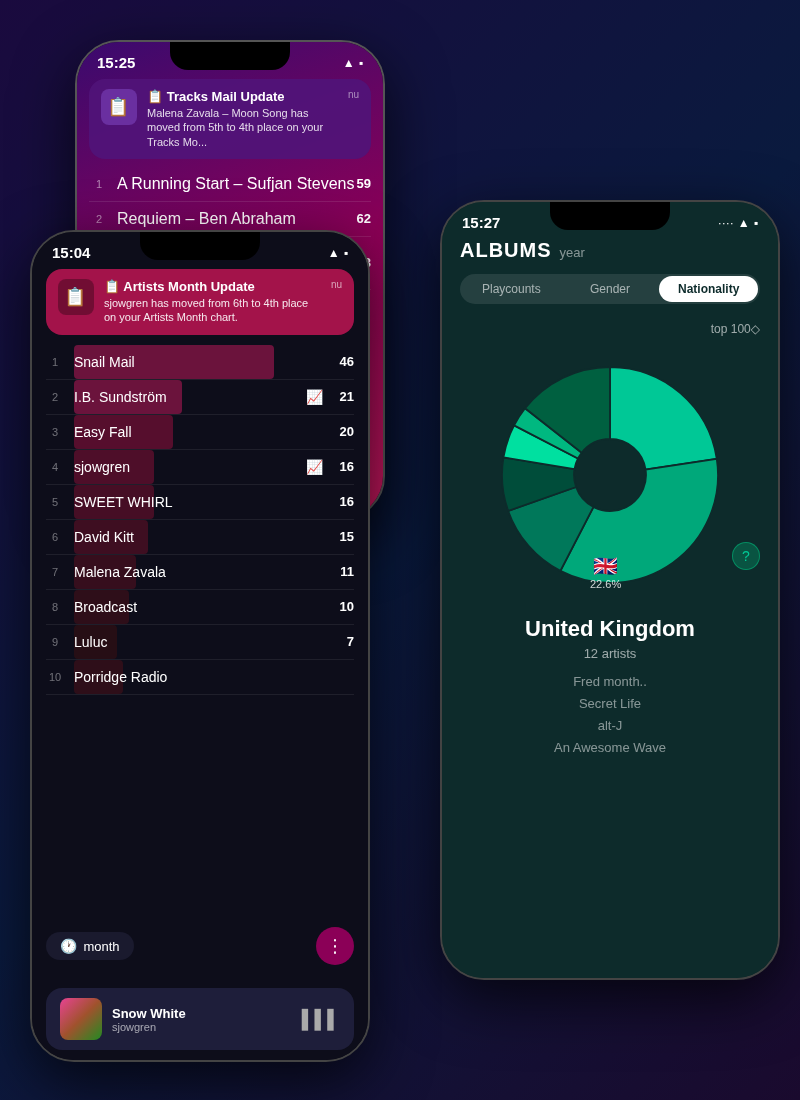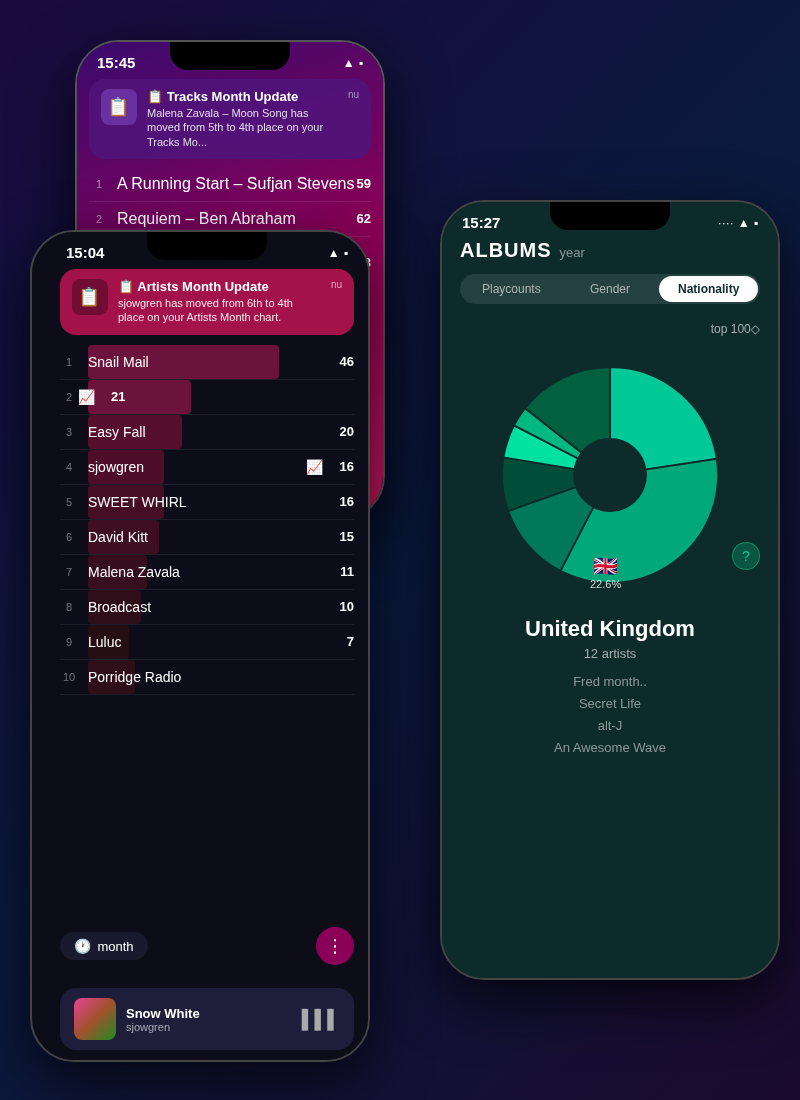--- a/index.html
+++ b/index.html
@@ -143,21 +143,20 @@
 
     
     .phone-artists {
       width: 340px;
       height: 832px;
       top: 230px;
       left: 30px;
       border: 2px solid #444;
       background: #0d0d1a;
       z-index: 3;
-      padding-left: 14px;
     }
     .phone-artists .status-bar { background: transparent; }
 
     .artists-bg {
       background: #0d0d1a;
       width: 100%;
       height: 100%;
       position: relative;
     }
 
@@ -458,33 +457,33 @@
       background: linear-gradient(135deg, #1a0a3e 0%, #0a1a3e 50%, #1a0a2e 100%);
     }
   </style>
 </head>
 <body>
 
 <div class="phone phone-tracks">
   <div class="phone-bg">
     <div class="notch"></div>
     <div class="status-bar">
-      <span class="status-time">15:45</span>
+      <span class="status-time">15:25</span>
       <div class="status-icons">
         <span>▲</span>
         <span>▪</span>
       </div>
     </div>
 
     <div class="notification-card">
       <div class="notif-icon">
         <span>📋</span>
       </div>
       <div class="notif-content">
-        <div class="notif-title">📋 Tracks Month Update</div>
+        <div class="notif-title">📋 Tracks Mail Update</div>
         <div class="notif-body">Malena Zavala – Moon Song has moved from 5th to 4th place on your Tracks Mo...</div>
       </div>
       <div class="notif-tag">nu</div>
     </div>
 
     <div class="track-list-tracks">
 
     <div class="track-item-t">
     <span class="track-num-t">1</span>
     <span class="track-name-t">A Running Start – Sufjan Stevens</span>
@@ -533,20 +532,21 @@
     <div class="artist-item">
     <div class="artist-bar" style="width:65%; background:#c91a5e;"></div>
     <span class="artist-num">1</span>
     <span class="artist-name">Snail Mail</span>
 
     <span class="artist-score">46</span>
   </div>
         <div class="artist-item">
     <div class="artist-bar" style="width:35%; background:#c91a5e;"></div>
     <span class="artist-num">2</span>
+    <span class="artist-name">I.B. Sundström</span>
     <span class="artist-trend">📈</span>
     <span class="artist-score">21</span>
   </div>
         <div class="artist-item">
     <div class="artist-bar" style="width:32%; background:#a01040;"></div>
     <span class="artist-num">3</span>
     <span class="artist-name">Easy Fall</span>
 
     <span class="artist-score">20</span>
   </div>

